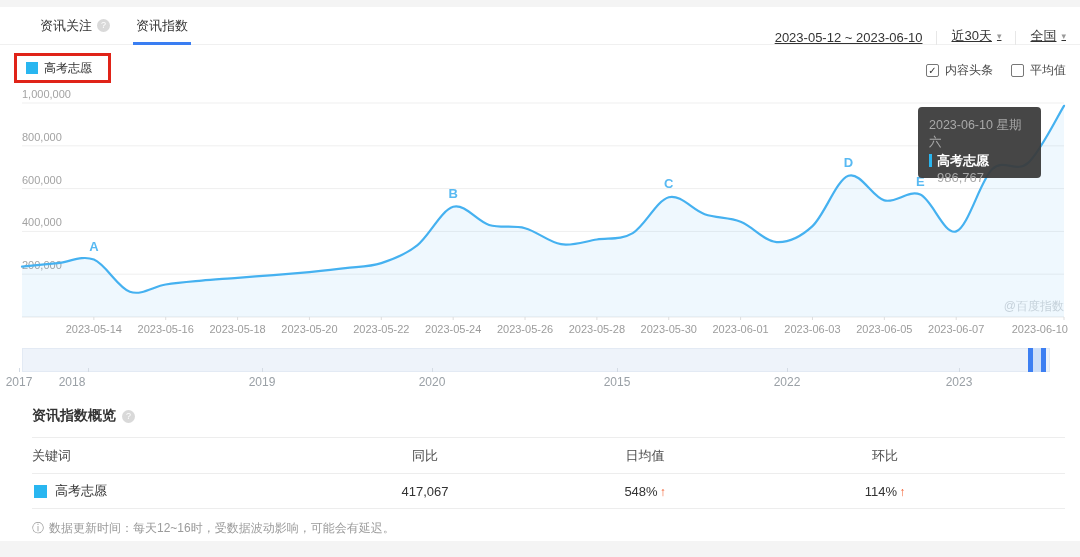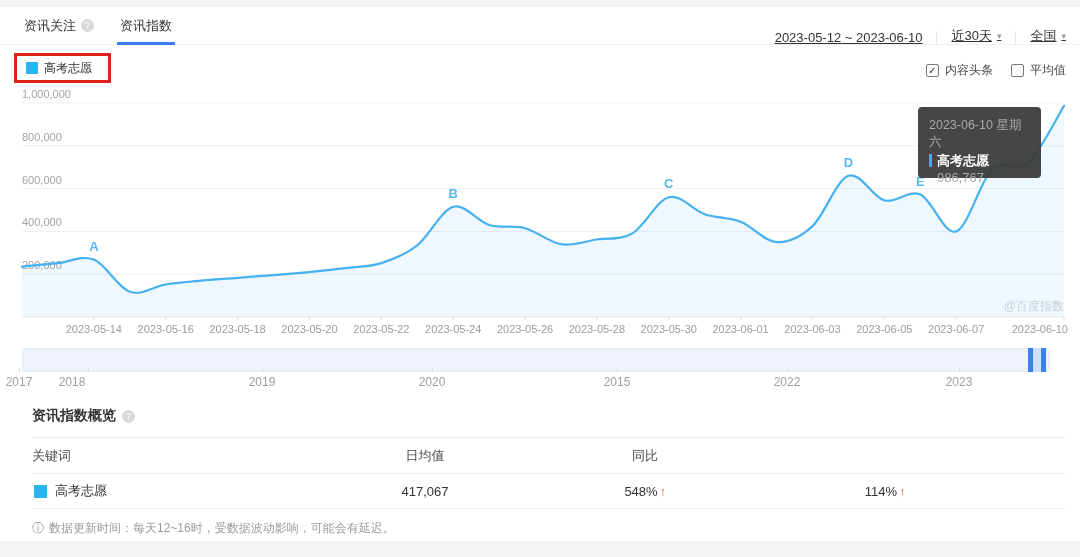--- a/index.html
+++ b/index.html
@@ -12,21 +12,21 @@
   }
   .card {
     position:absolute; left:0; top:7px; width:1080px; height:534px;
     background:#ffffff;
   }
   
   .header {
     position:absolute; top:0; left:0; right:0; height:38px;
     border-bottom:1px solid #f0f0f0;
   }
-  .tabs { display:flex; gap:26px; padding-left:24px; height:100%; align-items:flex-end; }
+  .tabs { display:flex; gap:26px; padding-left:40px; height:100%; align-items:flex-end; }
   .tab { font-size:13px; color:#333; display:flex; align-items:center; gap:5px; cursor:pointer; height:100%; position:relative; }
   .tab--active::after {
     content:""; position:absolute; left:-3px; right:-3px; bottom:-1px; height:3px; background:#3a7ef2;
   }
   .help-circle {
     width:13px; height:13px; border-radius:50%; background:#d9d9d9; color:#fff;
     font-size:9px; line-height:13px; text-align:center; display:inline-block; flex:none;
   }
   .header-right {
     position:absolute; right:14px; top:0; height:38px; display:flex; align-items:flex-end; gap:14px; font-size:13px; color:#333;text-decoration:underline;
@@ -220,22 +220,23 @@
     </div>
 
   <div class="overview-title-row">
     <span class="overview-title">资讯指数概览</span>
     <span class="help-circle">?</span>
   </div>
 
   <div class="table">
     <div class="trow trow--head">
       <div>关键词</div>
+      <div class="tcell--center">同比</div>
       <div class="tcell--center">日均值</div>
-      <div class="tcell--center">同比</div>
+      <div class="tcell--center">环比</div>
       <div></div>
     </div>
     <div class="trow trow--data">
       <div class="kw-cell">
         <span class="kw-swatch"></span>
         <span>高考志愿</span>
       </div>
       <div class="tcell--center">417,067</div>
       <div class="tcell--center">
         <span>548%</span><span class="up-arrow">↑</span>

